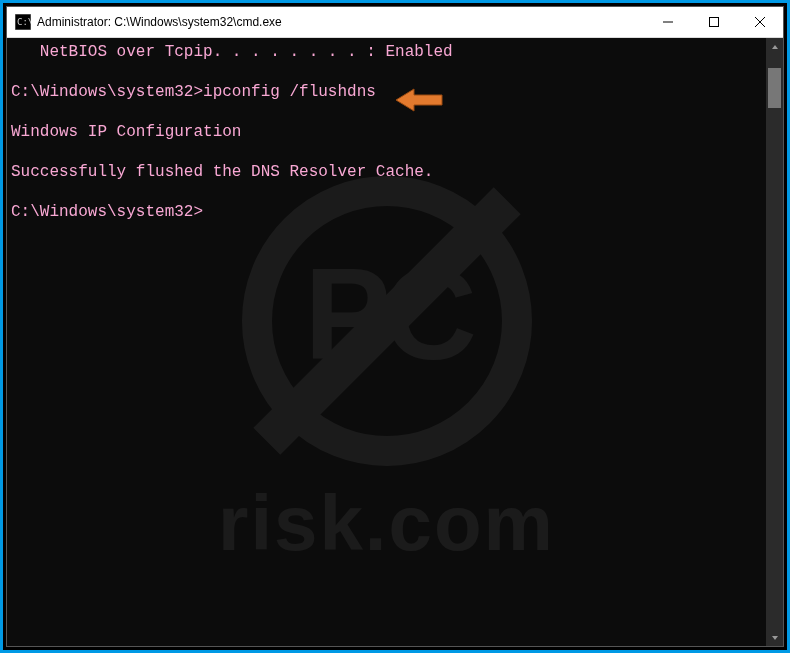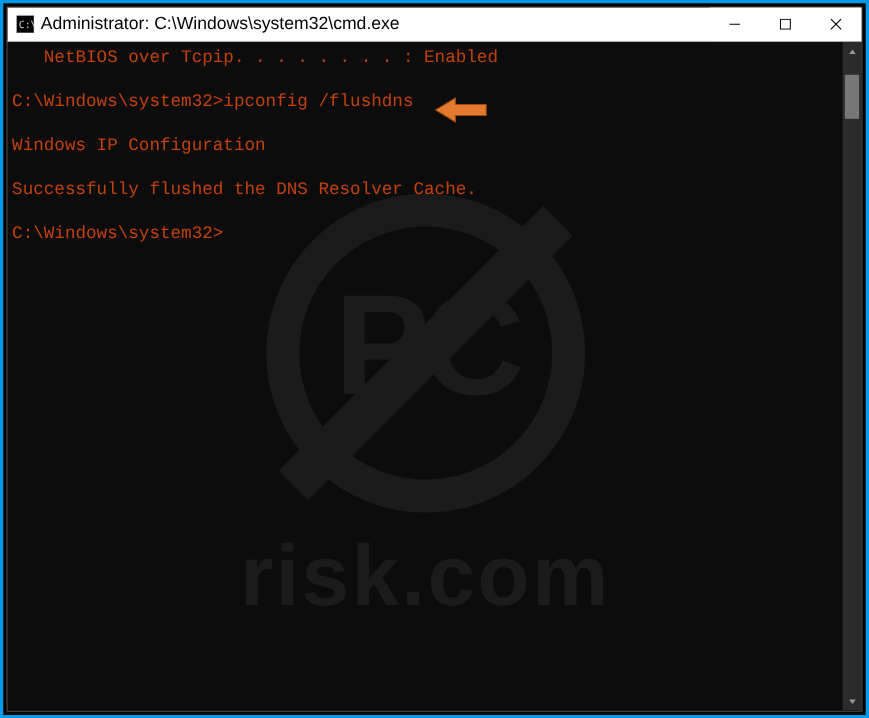--- a/index.html
+++ b/index.html
@@ -43,21 +43,21 @@
   .titlebar .app-icon {
     width: 16px;
     height: 16px;
     margin-left: 8px;
     margin-right: 6px;
     display: inline-flex;
     align-items: center;
     justify-content: center;
   }
   .titlebar .title-text {
-    font-size: 16px;
+    font-size: 12px;
     color: #000;
     white-space: nowrap;
   }
   .win-controls {
     position: absolute;
     right: 0;
     top: 0;
     height: 30px;
     display: flex;
   }
@@ -85,21 +85,21 @@
     right: 17px;
     bottom: 0;
     padding: 4px 0 0 0;
   }
   pre.term {
     margin: 0;
     padding: 0 0 0 4px;
     font-family: Consolas, "Courier New", monospace;
     font-size: 16px;
     line-height: 20px;
-    color: #c2410c;
+    color: #f9a8d4;
     white-space: pre;
   }
   
   .vscroll {
     position: absolute;
     right: 0;
     top: 0;
     bottom: 0;
     width: 17px;
     background: #2b2b2b;

